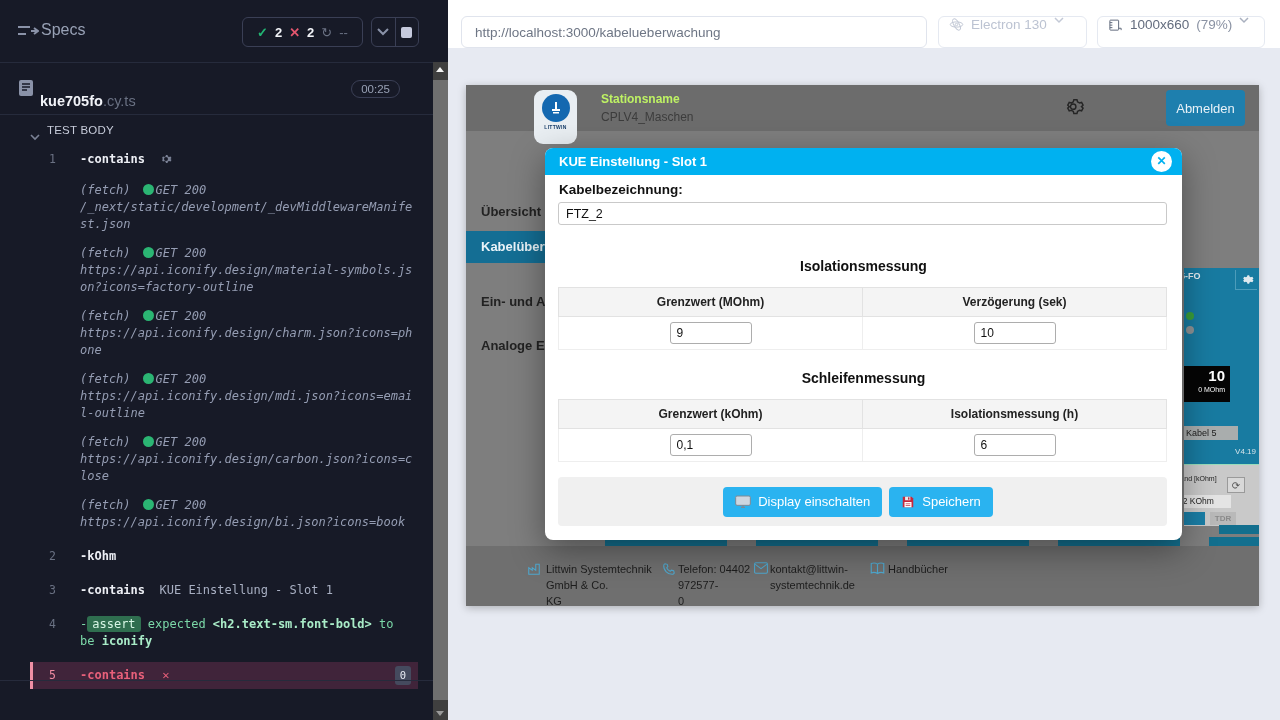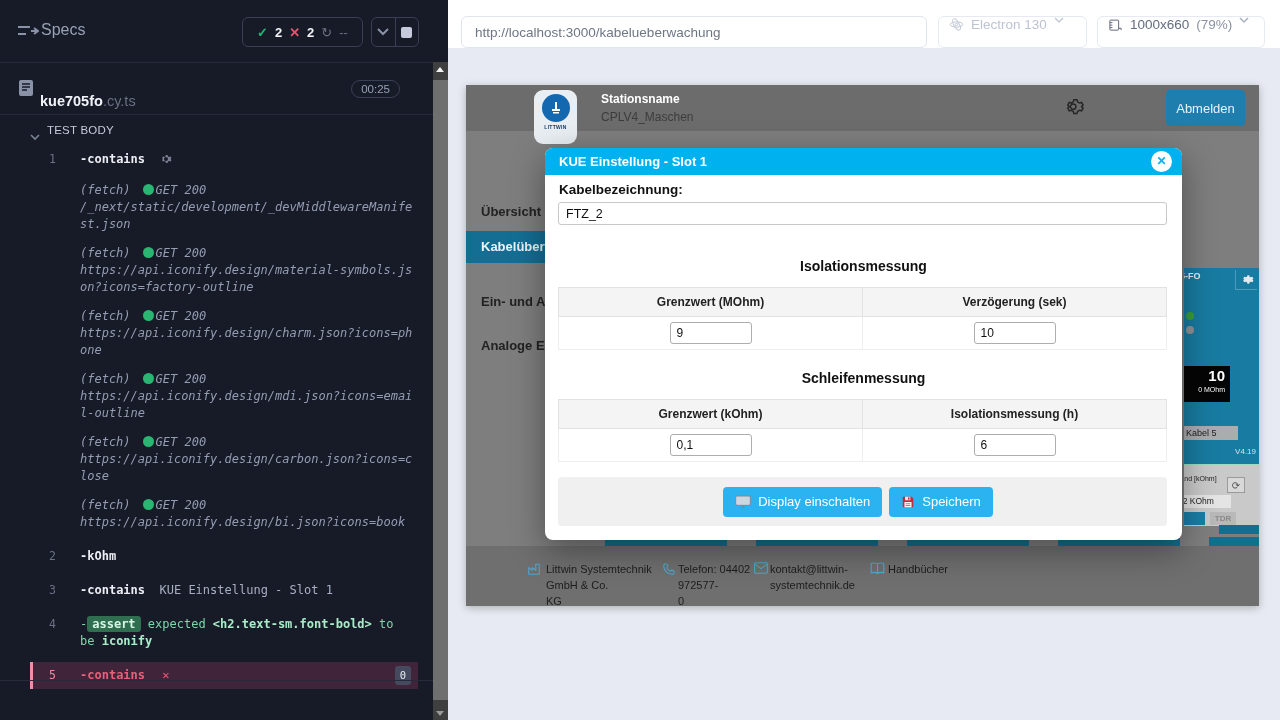--- a/index.html
+++ b/index.html
@@ -40,21 +40,21 @@
 
   .cmd-list { position:absolute; left:30px; top:146px; width:388px; font-family:"DejaVu Sans Mono", monospace; font-size:12px; }
   .cmd-row { position:relative; padding:5px 4px 5px 50px; min-height:17px; line-height:17px; margin-bottom:7px; }
   .cmd-num { position:absolute; left:6px; top:5px; width:20px; text-align:right; color:#6a7183; font-size:11.5px; }
   .cmd-name { color:#eceef4; font-weight:bold; }
   .cmd-arg { color:#a8afc2; }
   .gear-sm { display:inline-block; vertical-align:-2px; margin-left:8px; }
   .log { position:relative; padding-left:50px; margin-bottom:12px; line-height:17px; color:#959db3; font-style:italic; }
   .log .dot { display:inline-block; width:11px; height:11px; border-radius:50%; background:#2bb573; vertical-align:-1px; margin:0 2px 0 12px; }
   .log .url { word-break:break-all; }
-  .assert-badge { background:#2f6e4f; color:#d7f6e5; font-weight:bold; border-radius:3px; padding:1px 5px; }
+  .assert-badge { background:#2f6e4f; color:#d7f6e5; font-weight:normal; border-radius:3px; padding:1px 5px; }
   .assert-txt { color:#7bd8a8; }
   .assert-bold { color:#a9ecc8; font-weight:bold; }
   .cmd-row.failed { background:#40243a; border-left:3px solid #f08fa4; padding-left:47px; margin-left:0; }
   .cmd-row.failed .cmd-num { color:#ef8ba1; left:3px; }
   .cmd-fail { color:#e8607a; font-weight:bold; }
   .fail-x { color:#e8607a; font-weight:bold; margin-left:10px; }
   .zero-badge { position:absolute; right:7px; top:4px; background:#454a5e; color:#e8eaf2; border-radius:3px; font-size:10.5px; padding:1px 5px; font-style:normal; }
 
   
   .topbar { position:absolute; left:448px; top:0; width:832px; height:48px; background:#ffffff; }
@@ -65,21 +65,21 @@
   .viewport-box { left:649px; width:168px; color:#636c7e; font-size:13.5px; }
   .viewport-box .pct { color:#8a92a3; }
 
   
   .page { position:absolute; left:448px; top:64px; width:832px; height:656px; background:#e7eaf2; }
   .app { position:absolute; left:18px; top:21px; width:793px; height:521px; background:#7e7e7e; box-shadow:0 2px 8px rgba(0,0,0,.25); overflow:hidden; }
   .app-header { position:absolute; left:0; top:0; width:793px; height:46px; background:#6c6c6c; }
   .logo { position:absolute; left:68px; top:5px; width:43px; height:54px; background:#e9eef2; border-radius:9px; z-index:3; display:flex; flex-direction:column; align-items:center; padding-top:4px; }
   .logo-emblem { width:28px; height:28px; border-radius:50%; background:#1468b0; display:flex; align-items:center; justify-content:center; }
   .logo-text { font-size:5px; font-weight:bold; color:#1a3f6b; margin-top:2px; letter-spacing:.3px; }
-  .station-label { position:absolute; left:135px; top:7px; font-size:12px; font-weight:bold; color:#ffffff; }
+  .station-label { position:absolute; left:135px; top:7px; font-size:12px; font-weight:bold; color:#bef264; }
   .station-value { position:absolute; left:135px; top:25px; font-size:12px; color:#3c3c3c; }
   .hdr-gear { position:absolute; left:594px; top:10px; width:25px; height:25px; }
   .logout-btn { position:absolute; left:700px; top:5px; width:79px; height:36px; background:#1e7fae; border:0; border-radius:4px; color:#e8f2f8; font-size:13px; font-family:"Liberation Sans",sans-serif; }
 
   .nav-item { position:absolute; left:0; width:100px; height:32px; line-height:32px; padding-left:15px; font-size:13px; font-weight:bold; color:#222; white-space:nowrap; overflow:hidden; }
   .nav-item.sel { background:#146e94; color:#e9f3f8; }
 
   
   .slot-card { position:absolute; left:718px; top:183px; width:75px; height:258px; background:#187ba1; overflow:hidden; }
   .sc-title { position:absolute; left:-14px; top:3px; font-size:9px; font-weight:bold; color:#e8f0f4; white-space:nowrap; }

